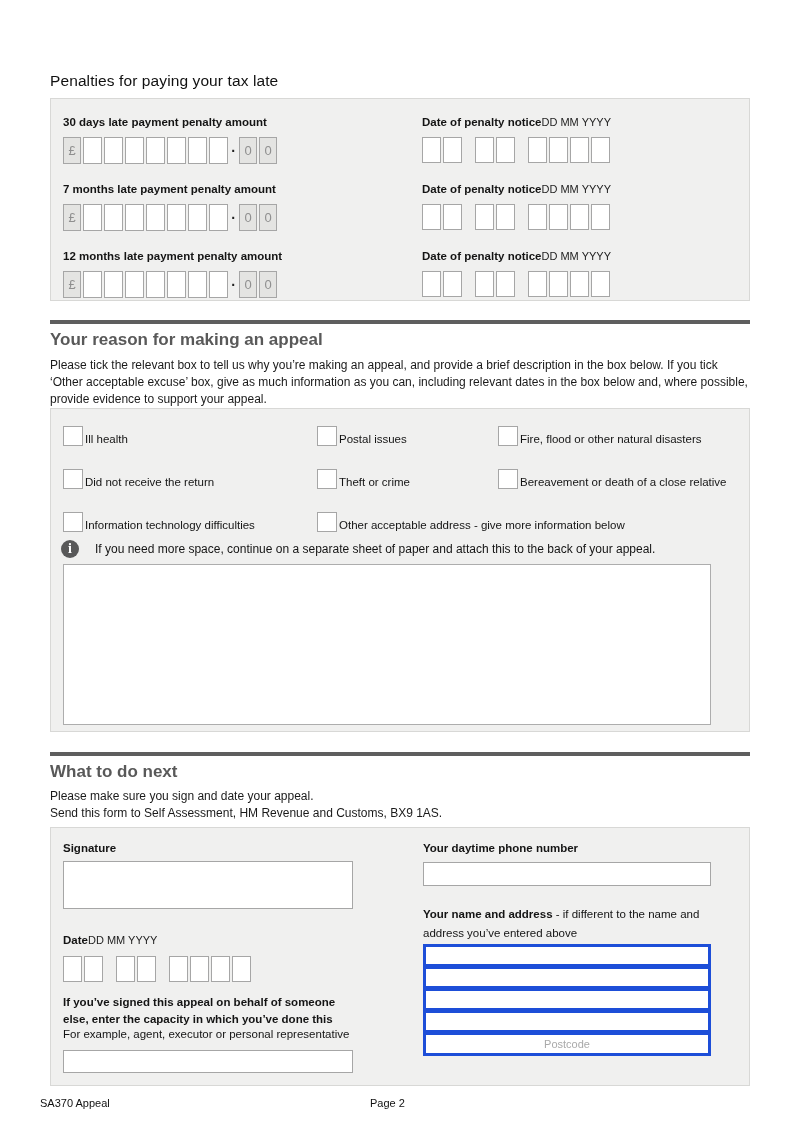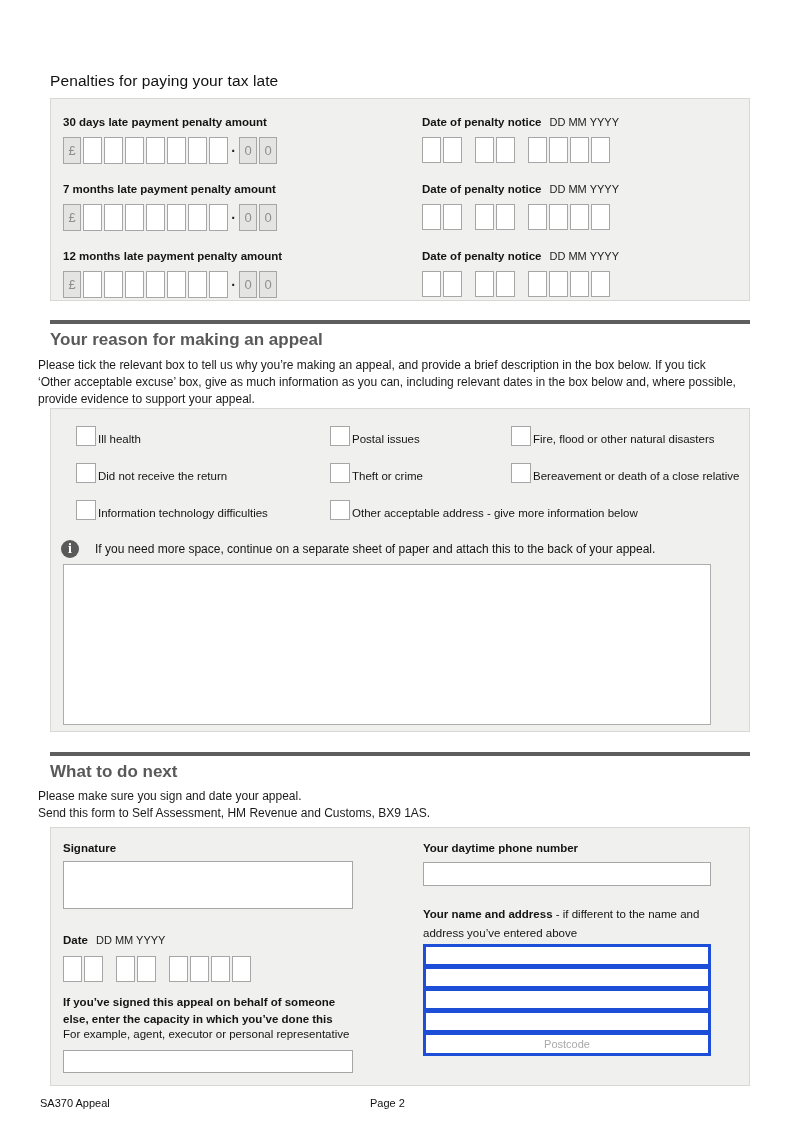--- a/index.html
+++ b/index.html
@@ -8,51 +8,51 @@
     width:800px; height:1130px; position:relative;
     font-family:"Liberation Sans", sans-serif;
     color:#1a1a1a;
   }
   .page { position:absolute; inset:0; background:#fff; overflow:hidden; }
 
   
   .h1 { position:absolute; left:50px; top:72px; font-size:15.5px; font-weight:normal; color:#111; letter-spacing:0.1px; }
   .section-rule { position:absolute; left:50px; width:700px; height:4px; background:#5e5e5e; }
   .h2 { position:absolute; left:50px; font-size:17px; font-weight:bold; color:#595959; }
-  .body-text { position:absolute; left:38px; width:700px; font-size:12px; line-height:17px; color:#1a1a1a; }
+  .body-text { position:absolute; left:50px; width:700px; font-size:12px; line-height:17px; color:#1a1a1a; }
 
   
   .panel { position:absolute; left:50px; width:700px; background:#f0f0ef; border:1px solid #d8d8d6; }
   .panel-penalties { top:98px;  height:203px; }
   .panel-reason    { top:408px; height:324px; }
   .panel-next      { top:827px; height:259px; }
 
   .field-label { font-size:11.5px; font-weight:bold; color:#141414; }
-  .fmt { font-weight:normal; color:#222; margin-left:8px; font-size:11px; }
+  .fmt { font-weight:normal; color:#222; font-size:11px; }
 
   
   .prow { position:absolute; left:12px; right:0; }
   .prow .pcol-right { position:absolute; left:359px; top:0; }
 
   .amountbox { display:flex; align-items:center; gap:2px; margin-top:7px; }
   .cell {
     width:19px; height:27px; background:#fff; border:1px solid #a6a6a6;
     display:flex; align-items:center; justify-content:center; font-size:13px;
   }
   .cell.prefill { width:18px; background:#e4e4e2; color:#8f8f8f; border-color:#a6a6a6; }
   .dot { width:7px; text-align:center; font-size:14px; font-weight:bold; color:#222; }
 
   .datebox { display:flex; align-items:center; gap:2px; margin-top:7px; }
   .dcell { width:19px; height:26px; background:#fff; border:1px solid #a6a6a6; }
   .dgap { width:9px; }
 
   
   .cbgrid {
-    position:absolute; top:17px; left:25px; right:8px;
-    display:grid; grid-template-columns:254px 181px 1fr; row-gap:17px;
+    position:absolute; top:17px; left:12px; right:8px;
+    display:grid; grid-template-columns:254px 181px 1fr; row-gap:23px;
   }
   .cbitem { display:flex; align-items:flex-end; }
   .checkbox { width:20px; height:20px; background:#fff; border:1px solid #a6a6a6; flex:0 0 auto; }
   .cblabel { font-size:11.5px; color:#141414; margin-left:2px; line-height:13px; }
   .cbitem.span2 { grid-column:2 / span 2; }
 
   .info-row { position:absolute; top:131px; left:10px; display:flex; align-items:center; }
   .info-icon {
     width:18px; height:18px; border-radius:50%; background:#595959;
     color:#fff; display:flex; align-items:center; justify-content:center;

